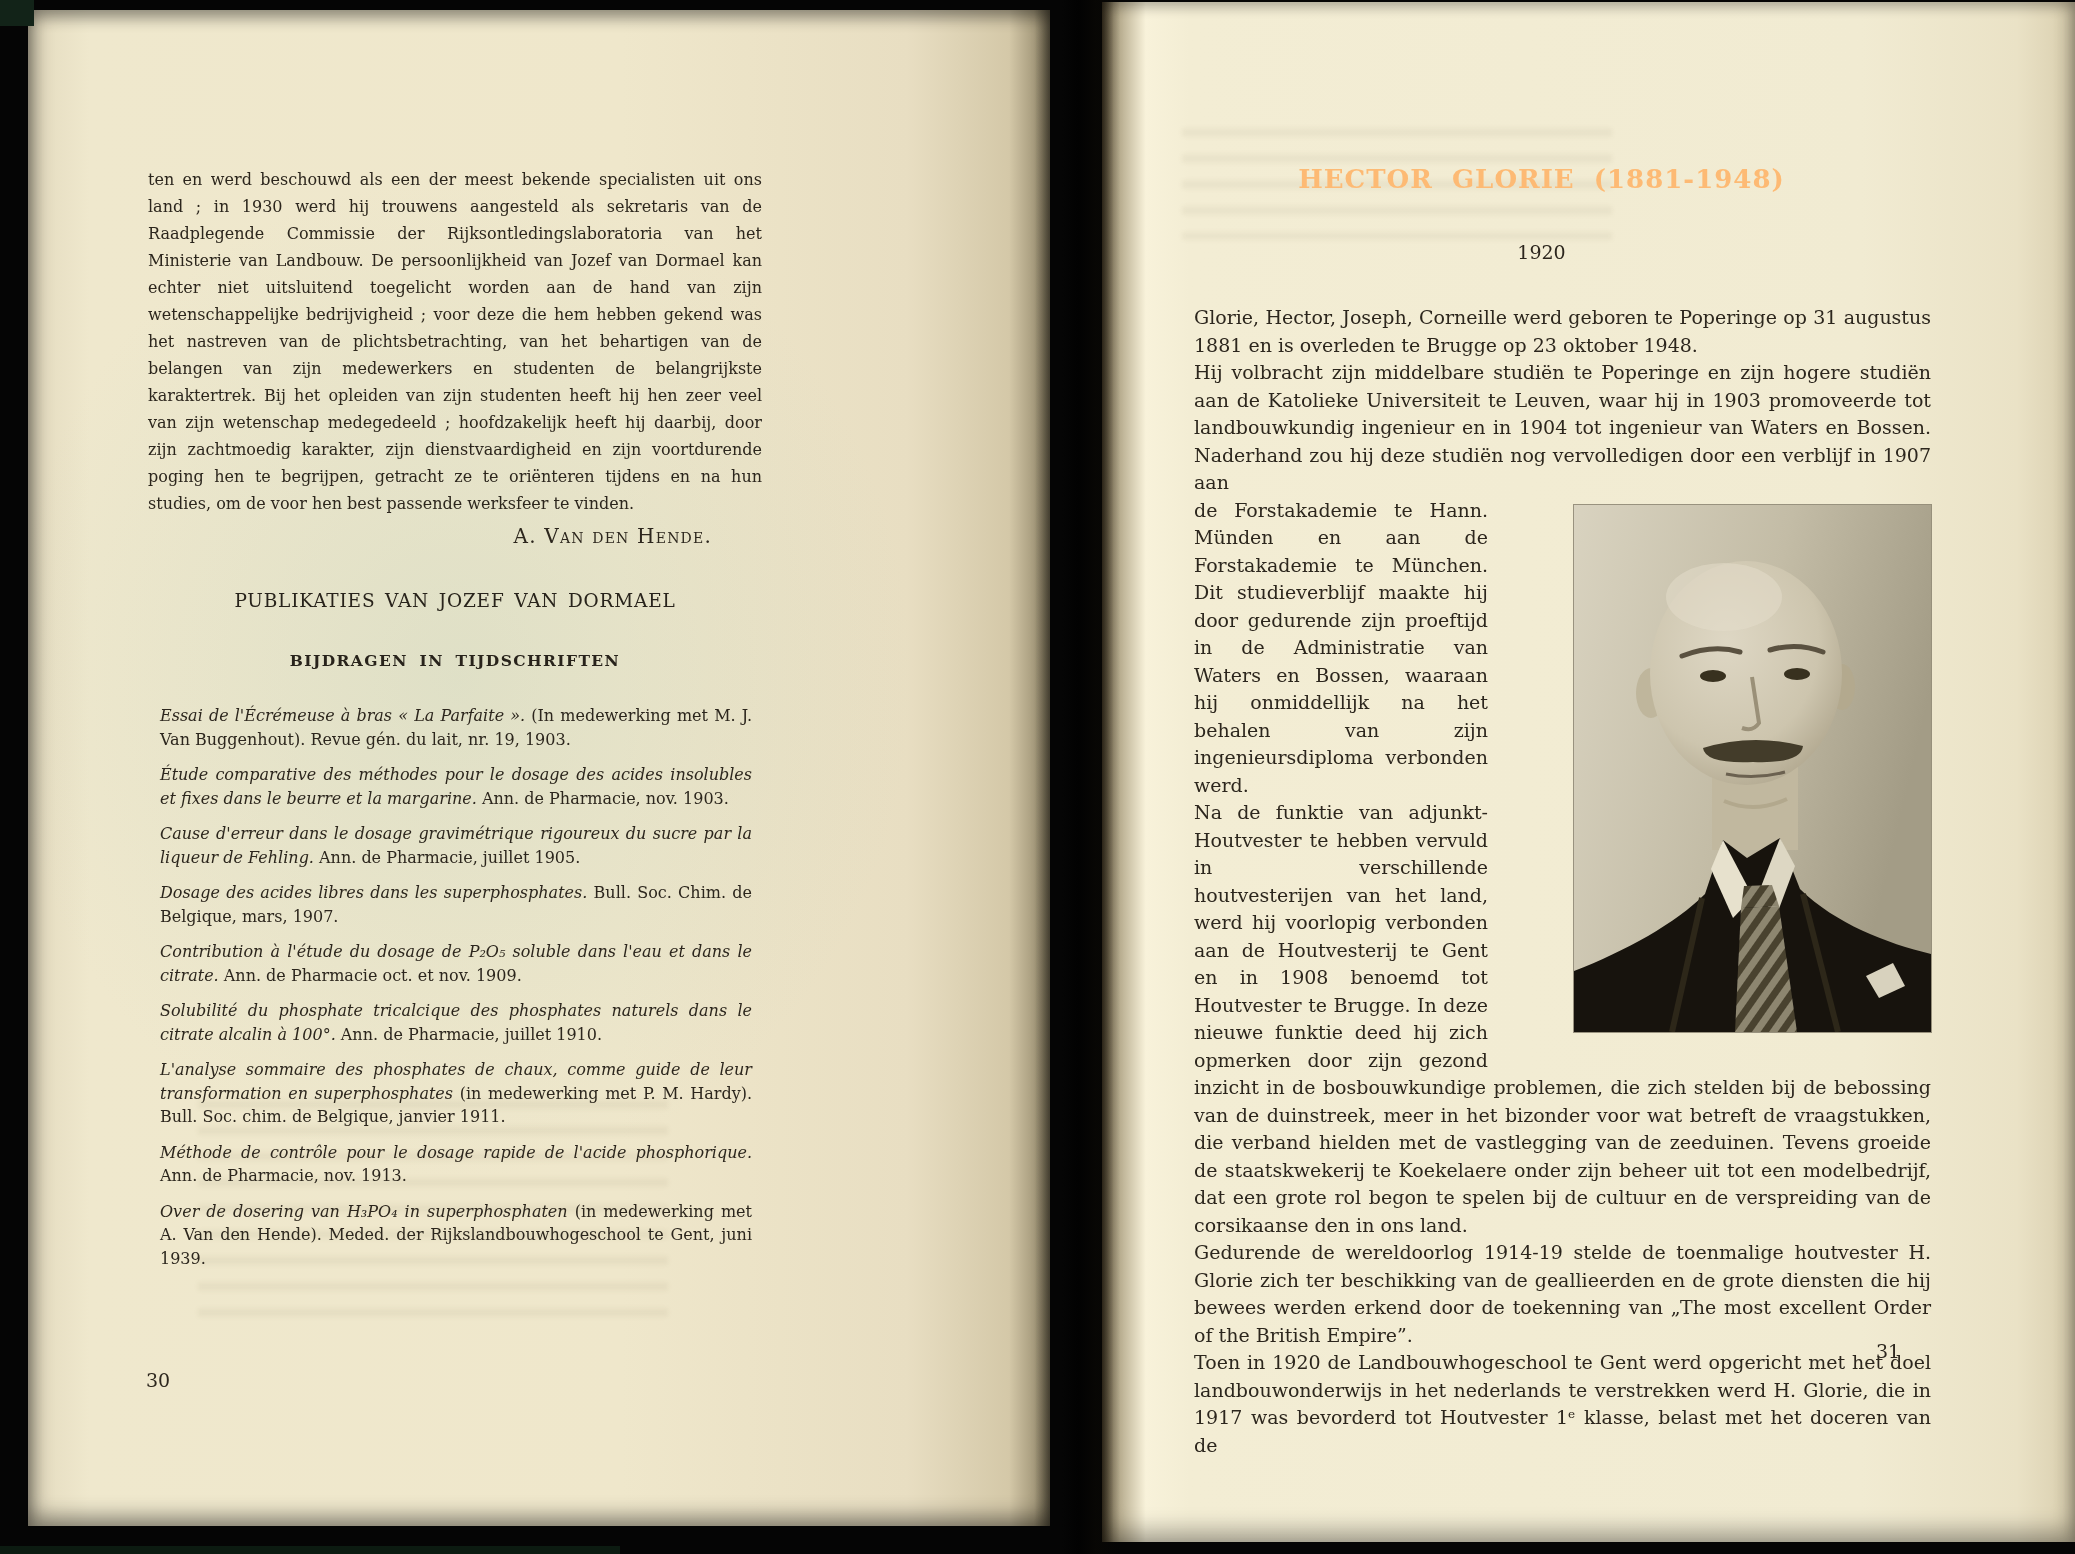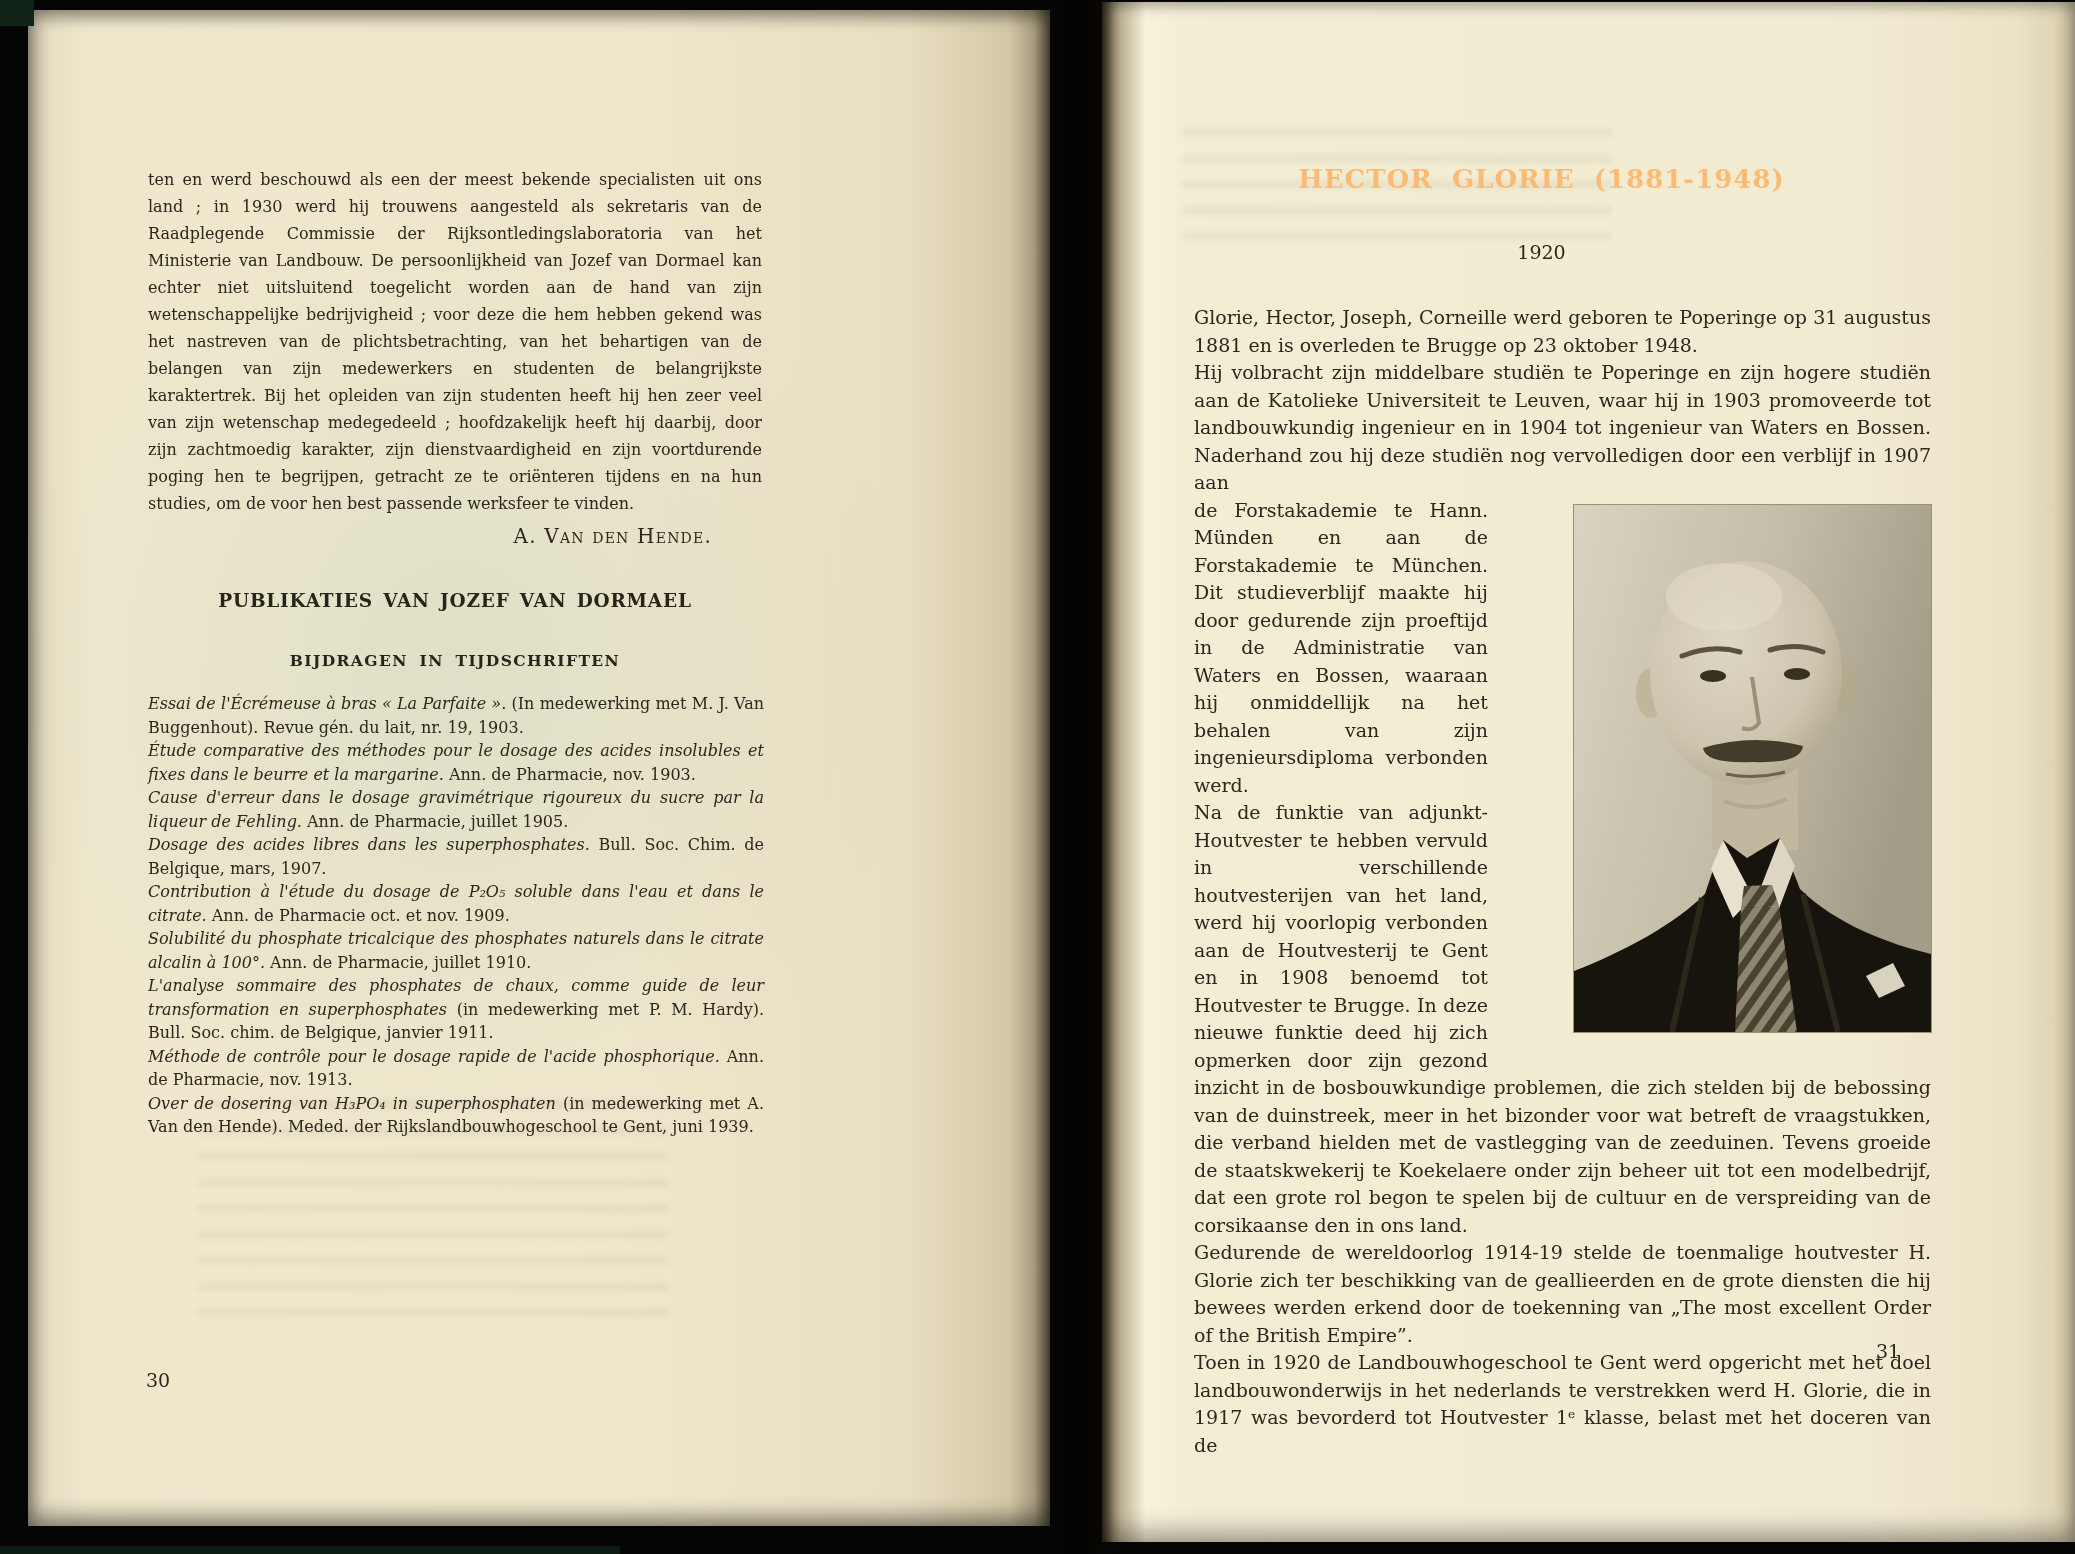--- a/index.html
+++ b/index.html
@@ -43,31 +43,31 @@
   .left-body {
     left:148px; top:166px; width:614px;
     font-size:16px; line-height:27px; text-align:justify;
   }
   .signature {
     left:148px; top:524px; width:614px; box-sizing:border-box; padding-right:50px;
     text-align:right; font-size:20px; font-variant:small-caps; letter-spacing:1.2px;
   }
   .pub-heading {
     left:148px; top:590px; width:614px; text-align:center;
-    font-size:18.5px; font-weight:bold; letter-spacing:0.8px; word-spacing:3px; color:#28231b;
+    font-size:18.5px; font-weight:normal; letter-spacing:0.8px; word-spacing:3px; color:#28231b;
   }
   .sect-heading {
     left:148px; top:651px; width:614px; text-align:center;
     font-size:15.5px; font-weight:bold; letter-spacing:1.4px; word-spacing:5px; color:#28231b;
   }
   .bib {
     left:148px; top:692px; width:616px;
     font-size:16px; line-height:23.5px; text-align:justify;
   }
-  .bib p { margin:0; }
+  .bib p { margin:12px; }
   .bib .t { font-style:italic; }
 
   .pageno { font-size:19px; }
   .pn-left  { left:146px;  top:1340px;margin-top:29px; }
   .pn-right { left:1876px; top:1340px; }
 
   .r-title {
     left:1173px; top:164px; width:737px; text-align:center;
     font-size:26px; font-weight:bold; letter-spacing:1px; word-spacing:9px; color:#fdba74;
   }

